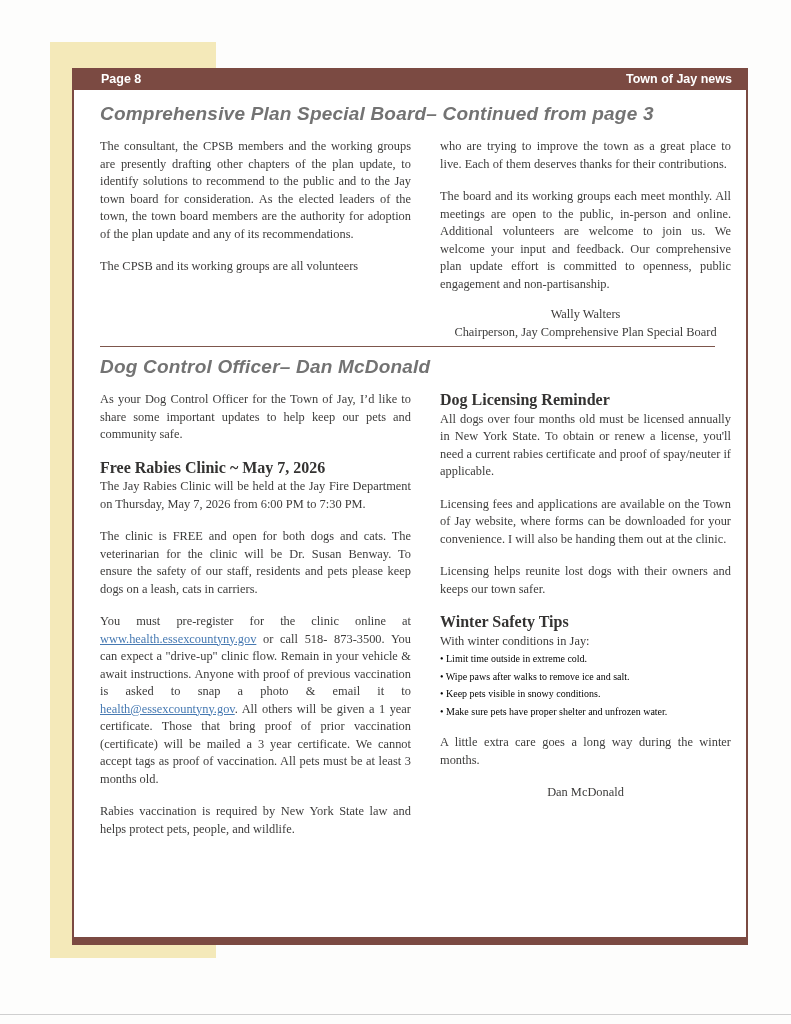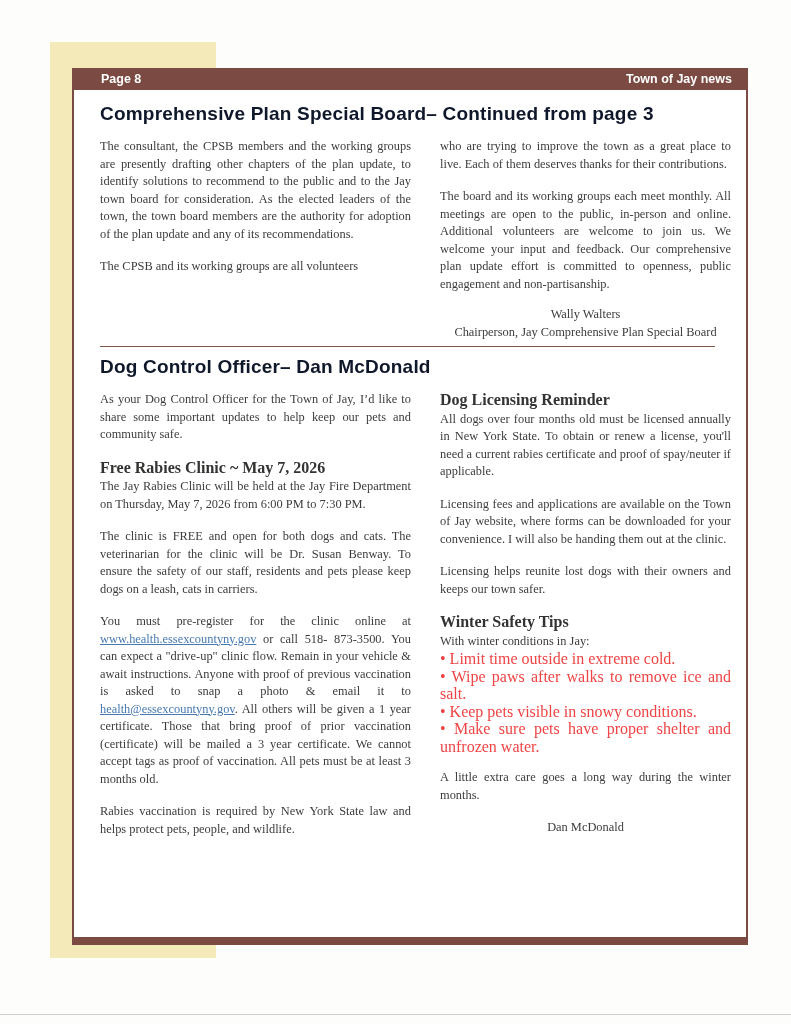--- a/index.html
+++ b/index.html
@@ -35,24 +35,25 @@
     padding: 0 14px 0 27px;
     font-family: "Liberation Sans", sans-serif;
     font-weight: bold;
     font-size: 12.5px;
     color: #ffffff;
   }
   .content { padding: 4px 31px 0 26px; }
   .section-title {
     font-family: "Liberation Sans", sans-serif;
     font-weight: bold;
-    color: #0f172a;
+    color: #737373;
     font-size: 19px;
     letter-spacing: 0.2px;
     margin: 9px 0 13px;
+    font-style: italic;
   }
   .cols { display: flex; gap: 29px; }
   .col-left { width: 311px; flex: none; }
   .col-right { width: 291px; flex: none; }
   .para {
     font-size: 12.4px;
     line-height: 17.5px;
     color: #3d3c3b;
     text-align: justify;
     margin: 0 0 15px;
@@ -73,21 +74,21 @@
     margin-top: 2px;
   }
   .link { color: #4679b2; text-decoration: underline; cursor: pointer; }
   .divider {
     border: none;
     border-top: 1.5px solid #7d564c;
     margin: 5px 0 9px;
   }
   .bullet { margin: 0; }
   .bullet::before { content: "\2022  "; }
-  .bullet-wrap { font-size: 16px; line-height: 17.5px; color: #ef4444; text-align: justify; margin: 0 0 14px; }
+  .bullet-wrap { font-size: 10px; line-height: 17.5px; color: #000000; text-align: justify; margin: 0 0 14px; }
   .bottom-bar {
     position: absolute;
     left: -2px; right: -2px; bottom: 0;
     height: 8px;
     background: #7b4a42;
   }
   .scan-line {
     position: absolute;
     left: 0; top: 1014px;
     width: 791px; height: 1px;

